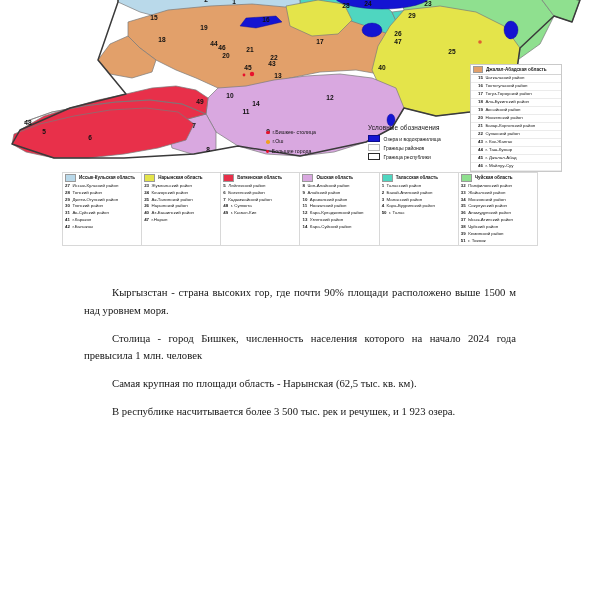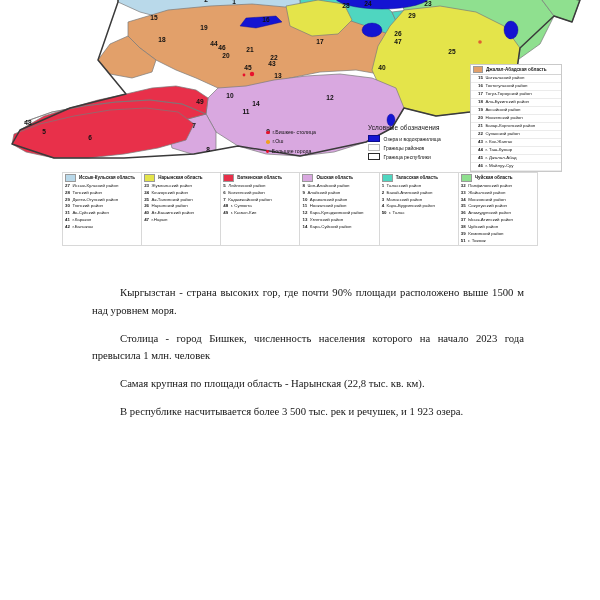--- a/index.html
+++ b/index.html
@@ -151,21 +151,21 @@
     line-height: 6.3px;
     white-space: nowrap;
     overflow: hidden;
     color: #1a1a1a;
   }
   .ent .num { font-weight: bold; flex: none; }
 
   
   .doc-body {
     position: absolute;
-    left: 92px;
+    left: 84px;
     top: 284px;
     width: 432px;
     font-family: "Liberation Serif", "DejaVu Serif", serif;
     font-size: 10.7px;
     line-height: 17.6px;
     text-align: justify;
     color: #161616;
   }
   .doc-body p {
     margin: 0 0 10.5px 0;
@@ -549,16 +549,16 @@
               <span>г. Токмок</span>
             </div>
       </td>
     </tr>
   </tbody>
     </table>
 </div>
 
 <div class="doc-body">
   <p>Кыргызстан - страна высоких гор, где почти 90% площади расположено выше 1500 м над уровнем моря.</p>
-  <p>Столица - город Бишкек, численность населения которого на начало 2023 года превысила 1 млн. человек</p>
-  <p>Самая крупная по площади область - Нарынская (22,8 тыс. кв. км).</p>
+  <p>Столица - город Бишкек, численность населения которого на начало 2024 года превысила 1 млн. человек</p>
+  <p>Самая крупная по площади область - Нарынская (62,5 тыс. кв. км).</p>
   <p>В республике насчитывается более 3 500 тыс. рек и речушек, и 1 923 озера.</p>
 </div>
 
 </body></html>

